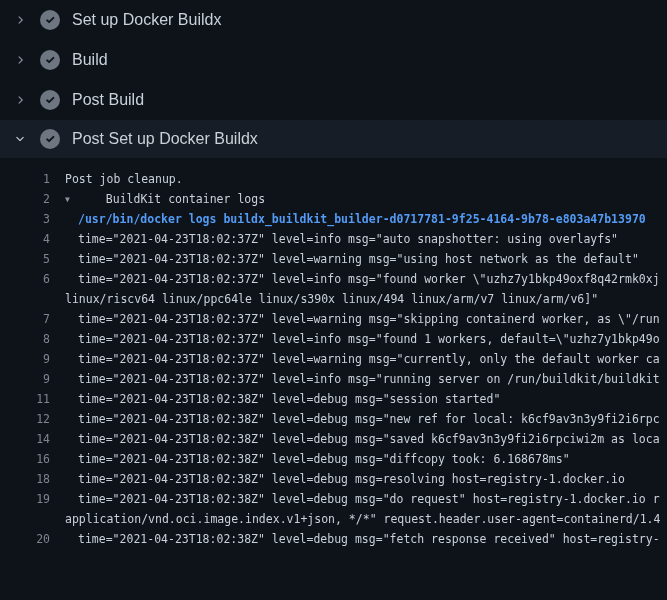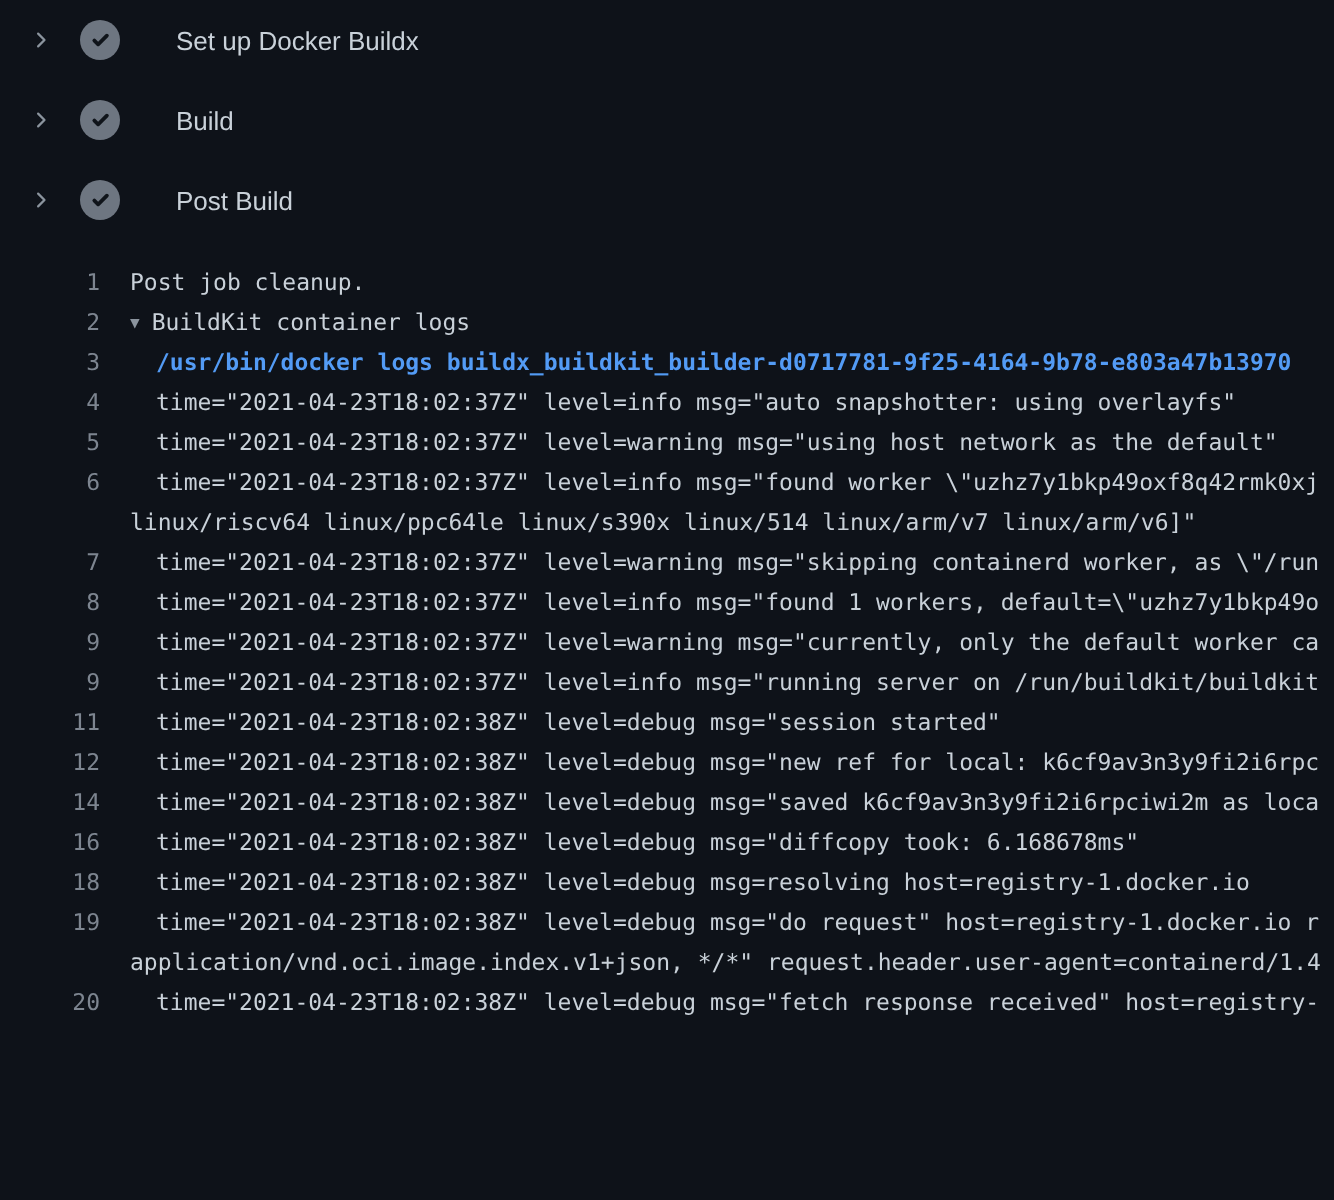--- a/index.html
+++ b/index.html
@@ -19,21 +19,21 @@
   }
   .steps{width:100%;}
   .step{
     display:flex;align-items:center;height:40px;
     padding-left:12px;cursor:pointer;
   }
   .step.active{height:38px;background:var(--row-active);}
   .chev{width:16px;height:16px;display:inline-flex;align-items:center;justify-content:center;color:#8b949e;flex-shrink:0;}
   .step.active .chev{color:#c9d1d9;}
   .check{width:20px;height:20px;margin-left:12px;flex-shrink:0;display:inline-flex;}
-  .step-label{margin-left:28px;font-size:13px;color:var(--text);}
+  .step-label{margin-left:12px;font-size:16px;color:var(--text);}
   .log{
     padding-top:11px;width:100%;
   }
   .log-row{
     display:flex;height:20px;align-items:center;
     font-family:"DejaVu Sans Mono","Liberation Mono",monospace;
     font-size:11.5px;line-height:20px;
   }
   .num{
     width:50px;flex-shrink:0;text-align:right;
@@ -42,21 +42,21 @@
   .txt{
     margin-left:15px;white-space:pre;overflow:hidden;
     color:var(--text);
   }
   .txt.indent1{padding-left:13px;}
   .txt.command{color:var(--blue);font-weight:bold;}
   .tri{
     display:inline-block;font-size:8px;color:#8b949e;
     margin-right:6px;vertical-align:1px;cursor:pointer;
   }
-  .group-label{cursor:pointer;}
+  .group-label{cursor:pointer;margin-left:30px;}
 </style>
 </head>
 <body>
 
 <div class="steps" id="steps">
   <div class="step">
     <span class="chev chev-right" style="display: inline-flex;">
       <svg width="12" height="12" viewBox="0 0 16 16" fill="currentColor" aria-hidden="true">
         <path d="M6.22 3.22a.75.75 0 0 1 1.06 0l4.25 4.25a.75.75 0 0 1 0 1.06l-4.25 4.25a.75.75 0 0 1-1.06-1.06L9.94 8 6.22 4.28a.75.75 0 0 1 0-1.06Z"></path>
       </svg>
@@ -96,20 +96,35 @@
 
     <span class="check">
       <svg width="20" height="20" viewBox="0 0 16 16" aria-hidden="true">
         <circle cx="8" cy="8" r="8" fill="#6e7681"></circle>
         <path d="M11.28 5.72a.75.75 0 0 1 0 1.06l-3.5 3.5a.75.75 0 0 1-1.06 0l-1.5-1.5a.75.75 0 1 1 1.06-1.06l.97.97 2.97-2.97a.75.75 0 0 1 1.06 0Z" fill="#10141a"></path>
       </svg>
     </span>
     <span class="step-label">Post Build</span>
   </div>
 
+  <div class="step active">
+
+    <span class="chev chev-down" style="display: inline-flex;">
+      <svg width="12" height="12" viewBox="0 0 16 16" fill="currentColor" aria-hidden="true">
+        <path d="M12.78 5.22a.75.75 0 0 1 0 1.06l-4.25 4.25a.75.75 0 0 1-1.06 0L3.22 6.28a.75.75 0 0 1 1.06-1.06L8 8.94l3.72-3.72a.75.75 0 0 1 1.06 0Z"></path>
+      </svg>
+    </span>
+    <span class="check">
+      <svg width="20" height="20" viewBox="0 0 16 16" aria-hidden="true">
+        <circle cx="8" cy="8" r="8" fill="#6e7681"></circle>
+        <path d="M11.28 5.72a.75.75 0 0 1 0 1.06l-3.5 3.5a.75.75 0 0 1-1.06 0l-1.5-1.5a.75.75 0 1 1 1.06-1.06l.97.97 2.97-2.97a.75.75 0 0 1 1.06 0Z" fill="#10141a"></path>
+      </svg>
+    </span>
+    <span class="step-label">Post Set up Docker Buildx</span>
+  </div>
 </div>
 <div class="log" id="log">
   <div class="log-row">
     <span class="num">1</span>
     <span class="txt">Post job cleanup.</span>
   </div>
 
   <div class="log-row">
     <span class="num">2</span>
     <span class="txt"><span class="tri">▼</span><span class="group-label">BuildKit container logs</span></span>
@@ -130,21 +145,21 @@
     <span class="txt indent1">time="2021-04-23T18:02:37Z" level=warning msg="using host network as the default"</span>
   </div>
 
   <div class="log-row">
     <span class="num">6</span>
     <span class="txt indent1">time="2021-04-23T18:02:37Z" level=info msg="found worker \"uzhz7y1bkp49oxf8q42rmk0xj</span>
   </div>
 
   <div class="log-row">
     <span class="num"></span>
-    <span class="txt">linux/riscv64 linux/ppc64le linux/s390x linux/514 linux/arm/v7 linux/arm/v6]"</span>
+    <span class="txt">linux/riscv64 linux/ppc64le linux/s390x linux/494 linux/arm/v7 linux/arm/v6]"</span>
   </div>
 
   <div class="log-row">
     <span class="num">7</span>
     <span class="txt indent1">time="2021-04-23T18:02:37Z" level=warning msg="skipping containerd worker, as \"/run</span>
   </div>
 
   <div class="log-row">
     <span class="num">8</span>
     <span class="txt indent1">time="2021-04-23T18:02:37Z" level=info msg="found 1 workers, default=\"uzhz7y1bkp49o</span>

